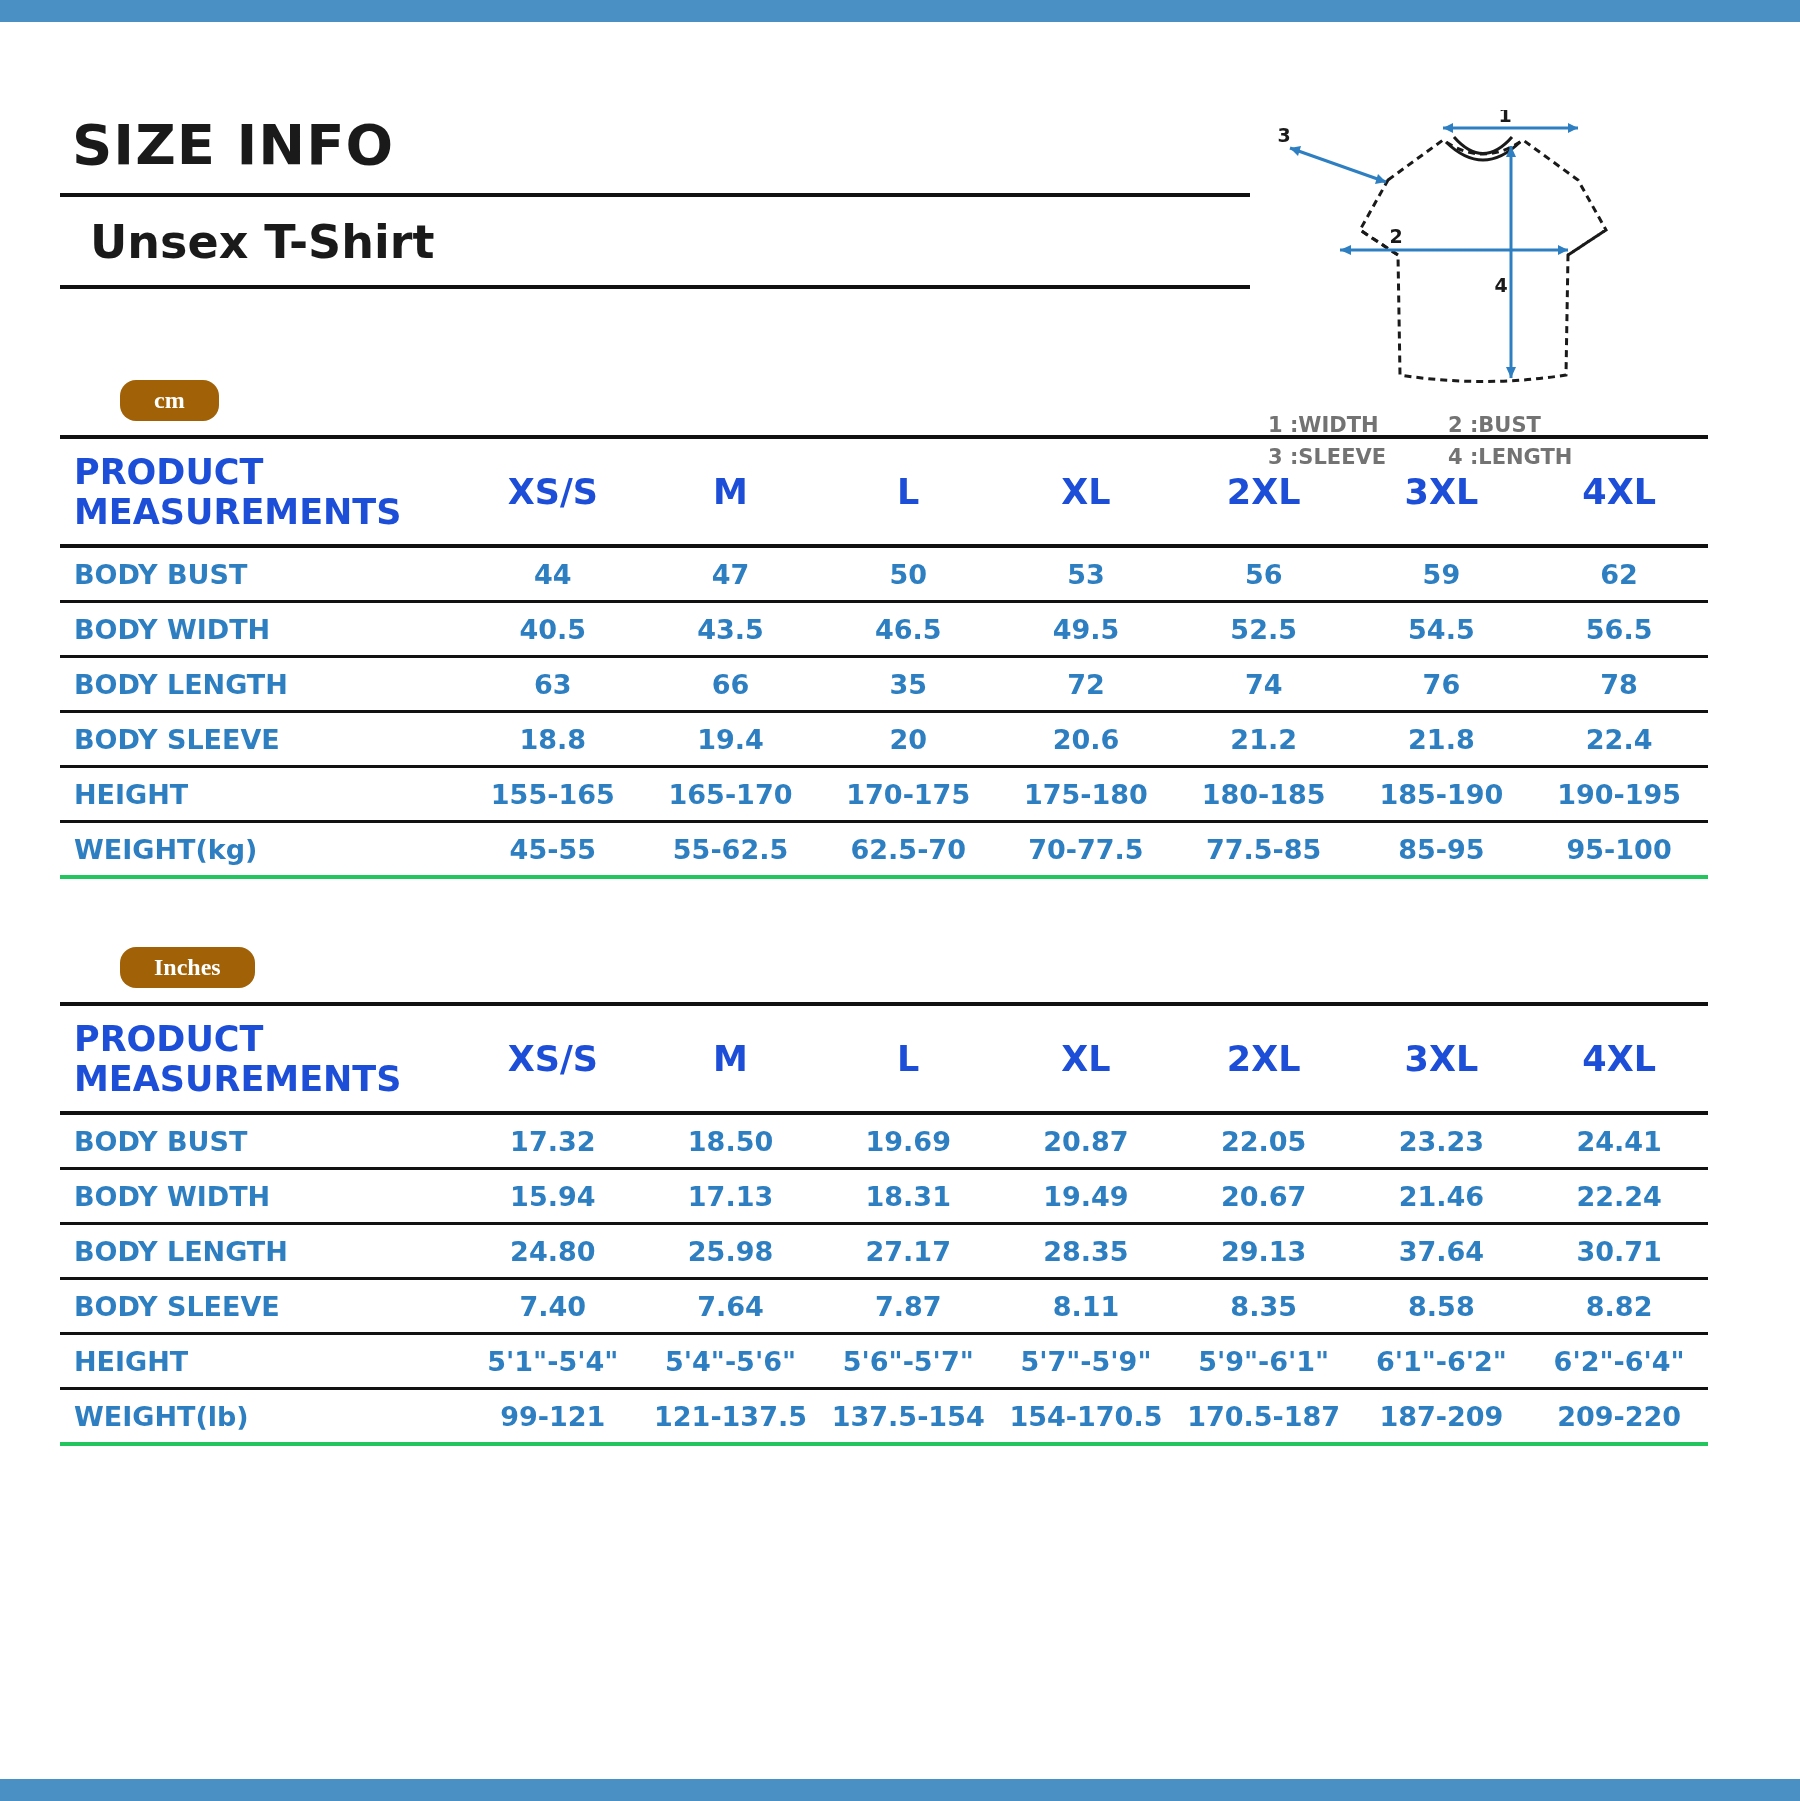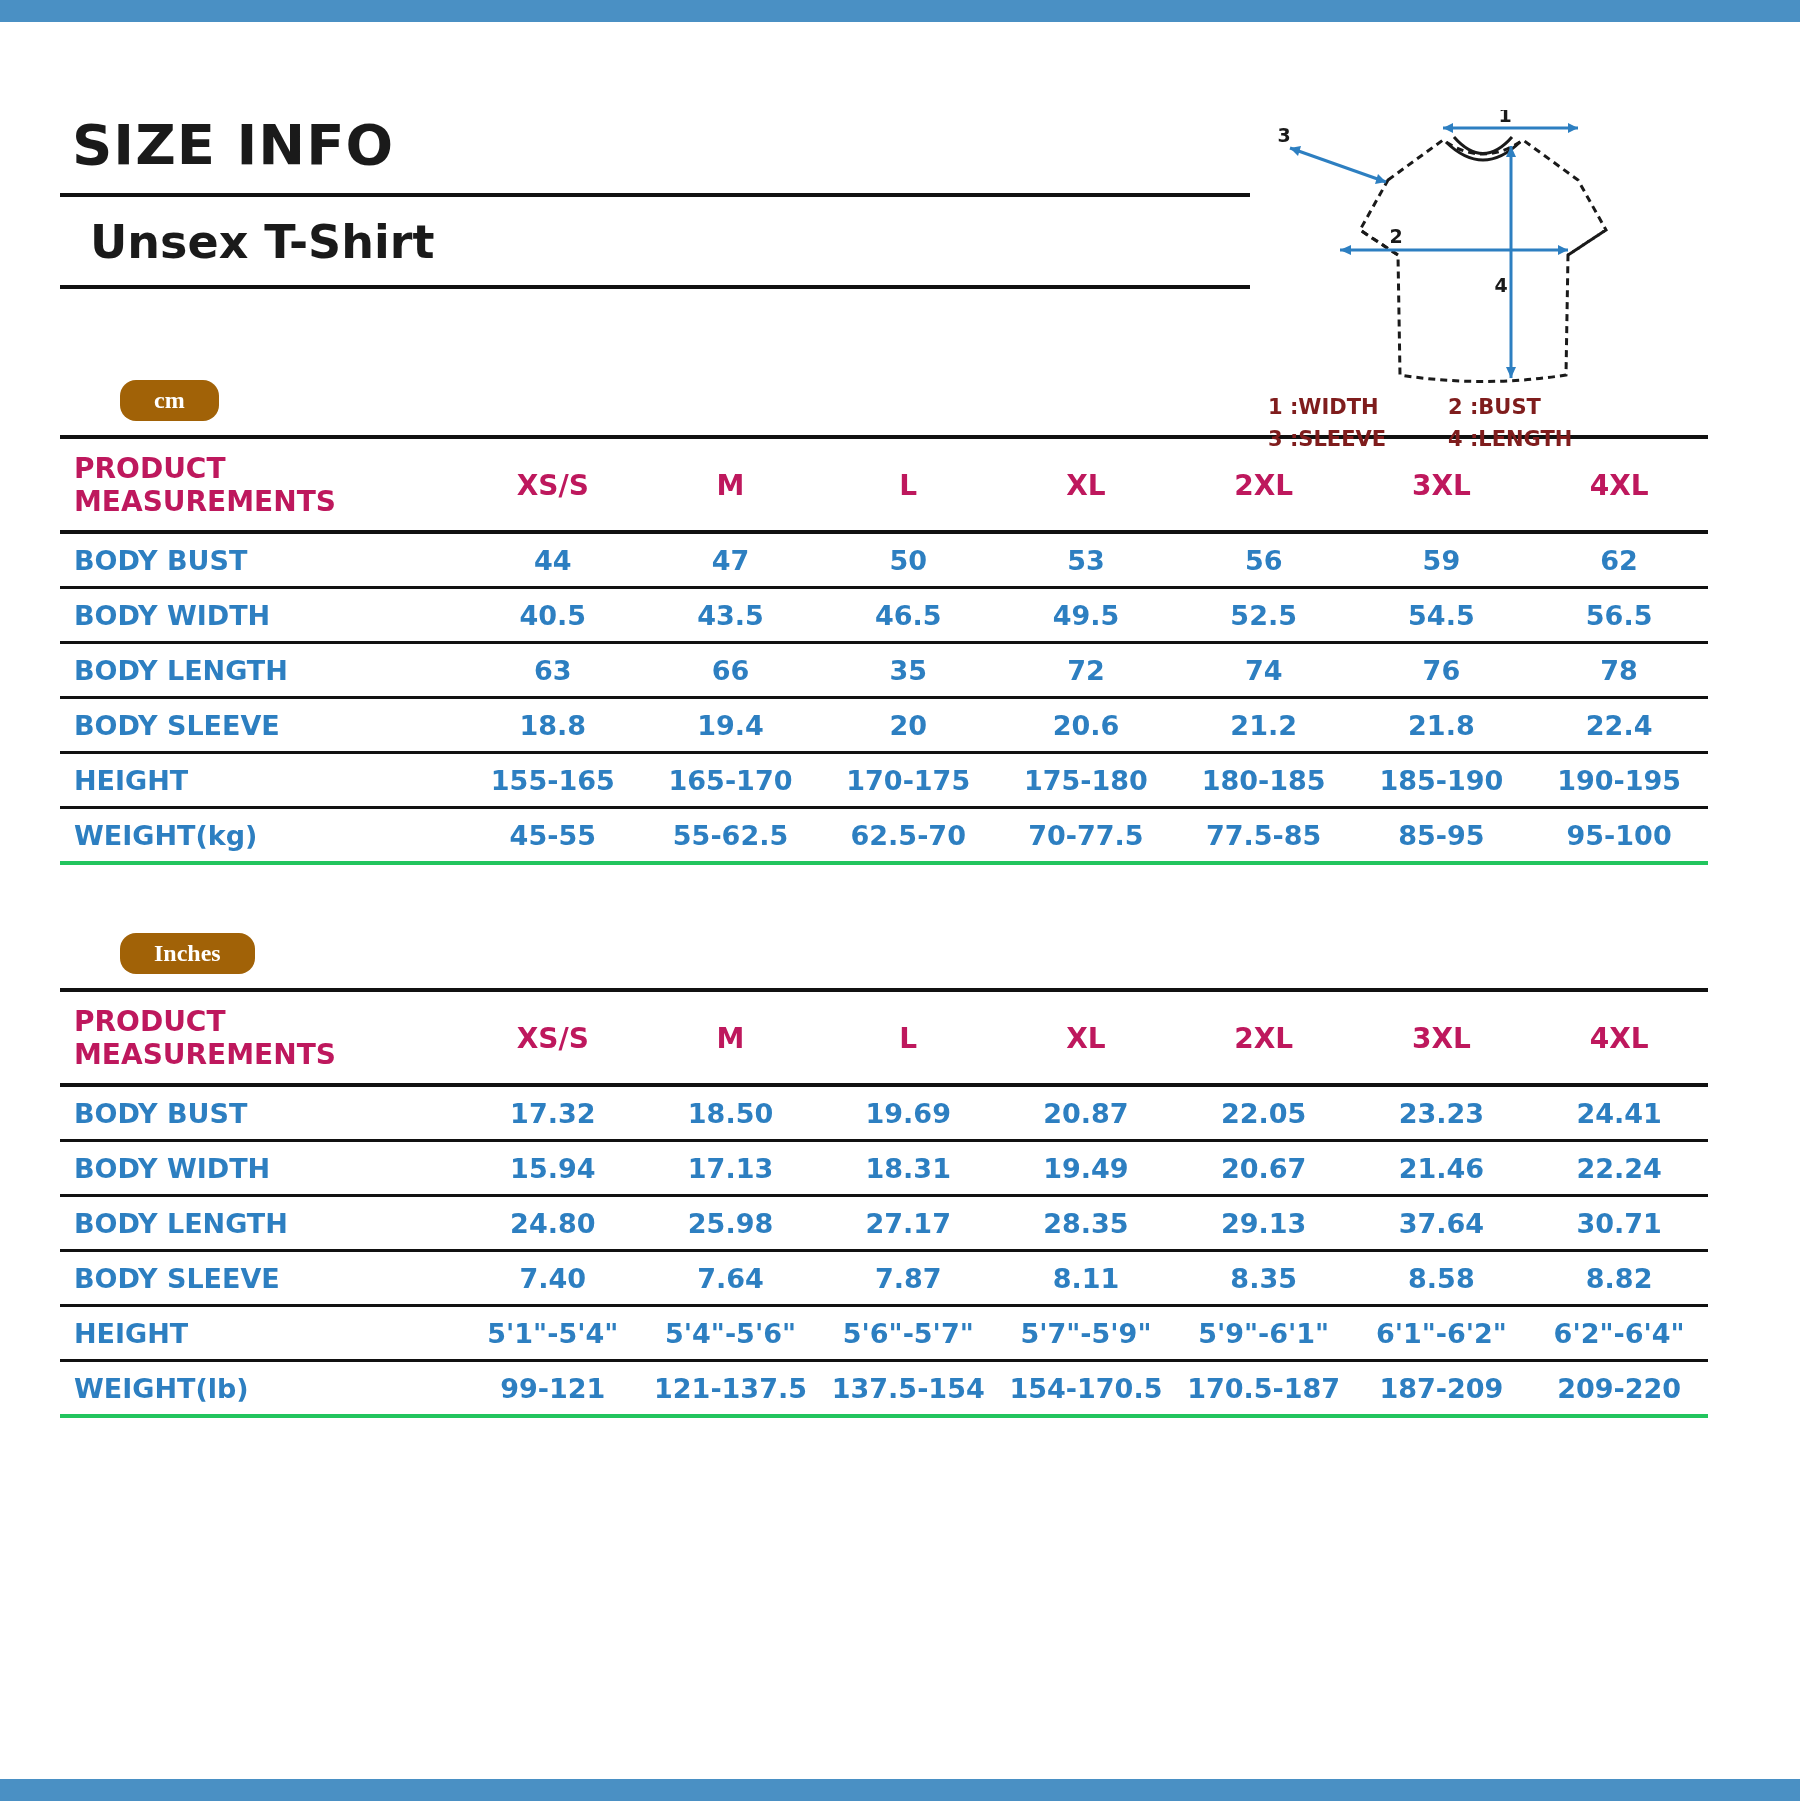--- a/index.html
+++ b/index.html
@@ -74,23 +74,23 @@
     position: absolute;
     right: 10px;
     top: 10px;
     width: 430px;
     height: 360px;
   }
   .diagram svg { display: block; }
   .legend {
     position: absolute;
     right: 10px;
-    top: 292px;
+    top: 310px;
     width: 430px;
-    color: #7f1d1d;
+    color: #737373;
     font-size: 21px;
     font-weight: bold;
     font-family: "DejaVu Sans", sans-serif;
     line-height: 1.5;
   }
   .legend-row { display: flex; }
   .legend-col { width: 180px; }
 
   
   .unit-pill {
@@ -115,23 +115,23 @@
     table-layout: fixed;
   }
   table.size-table th, table.size-table td {
     border-bottom: 3px solid #111;
     padding: 11px 0 10px 0;
     font-family: "DejaVu Sans", sans-serif;
   }
   table.size-table thead th {
     border-bottom: 4px solid #111;
     border-top: 4px solid #111;
-    font-size: 28px;
-    font-weight: bold;
-    color: #be185d;
+    font-size: 35px;
+    font-weight: bold;
+    color: #1d4ed8;
     text-align: center;
     padding: 13px 0 12px 0;
   }
   table.size-table thead th.first {
     text-align: left;
     padding-left: 14px;
   }
   table.size-table tbody td {
     font-size: 27px;
     font-weight: bold;

